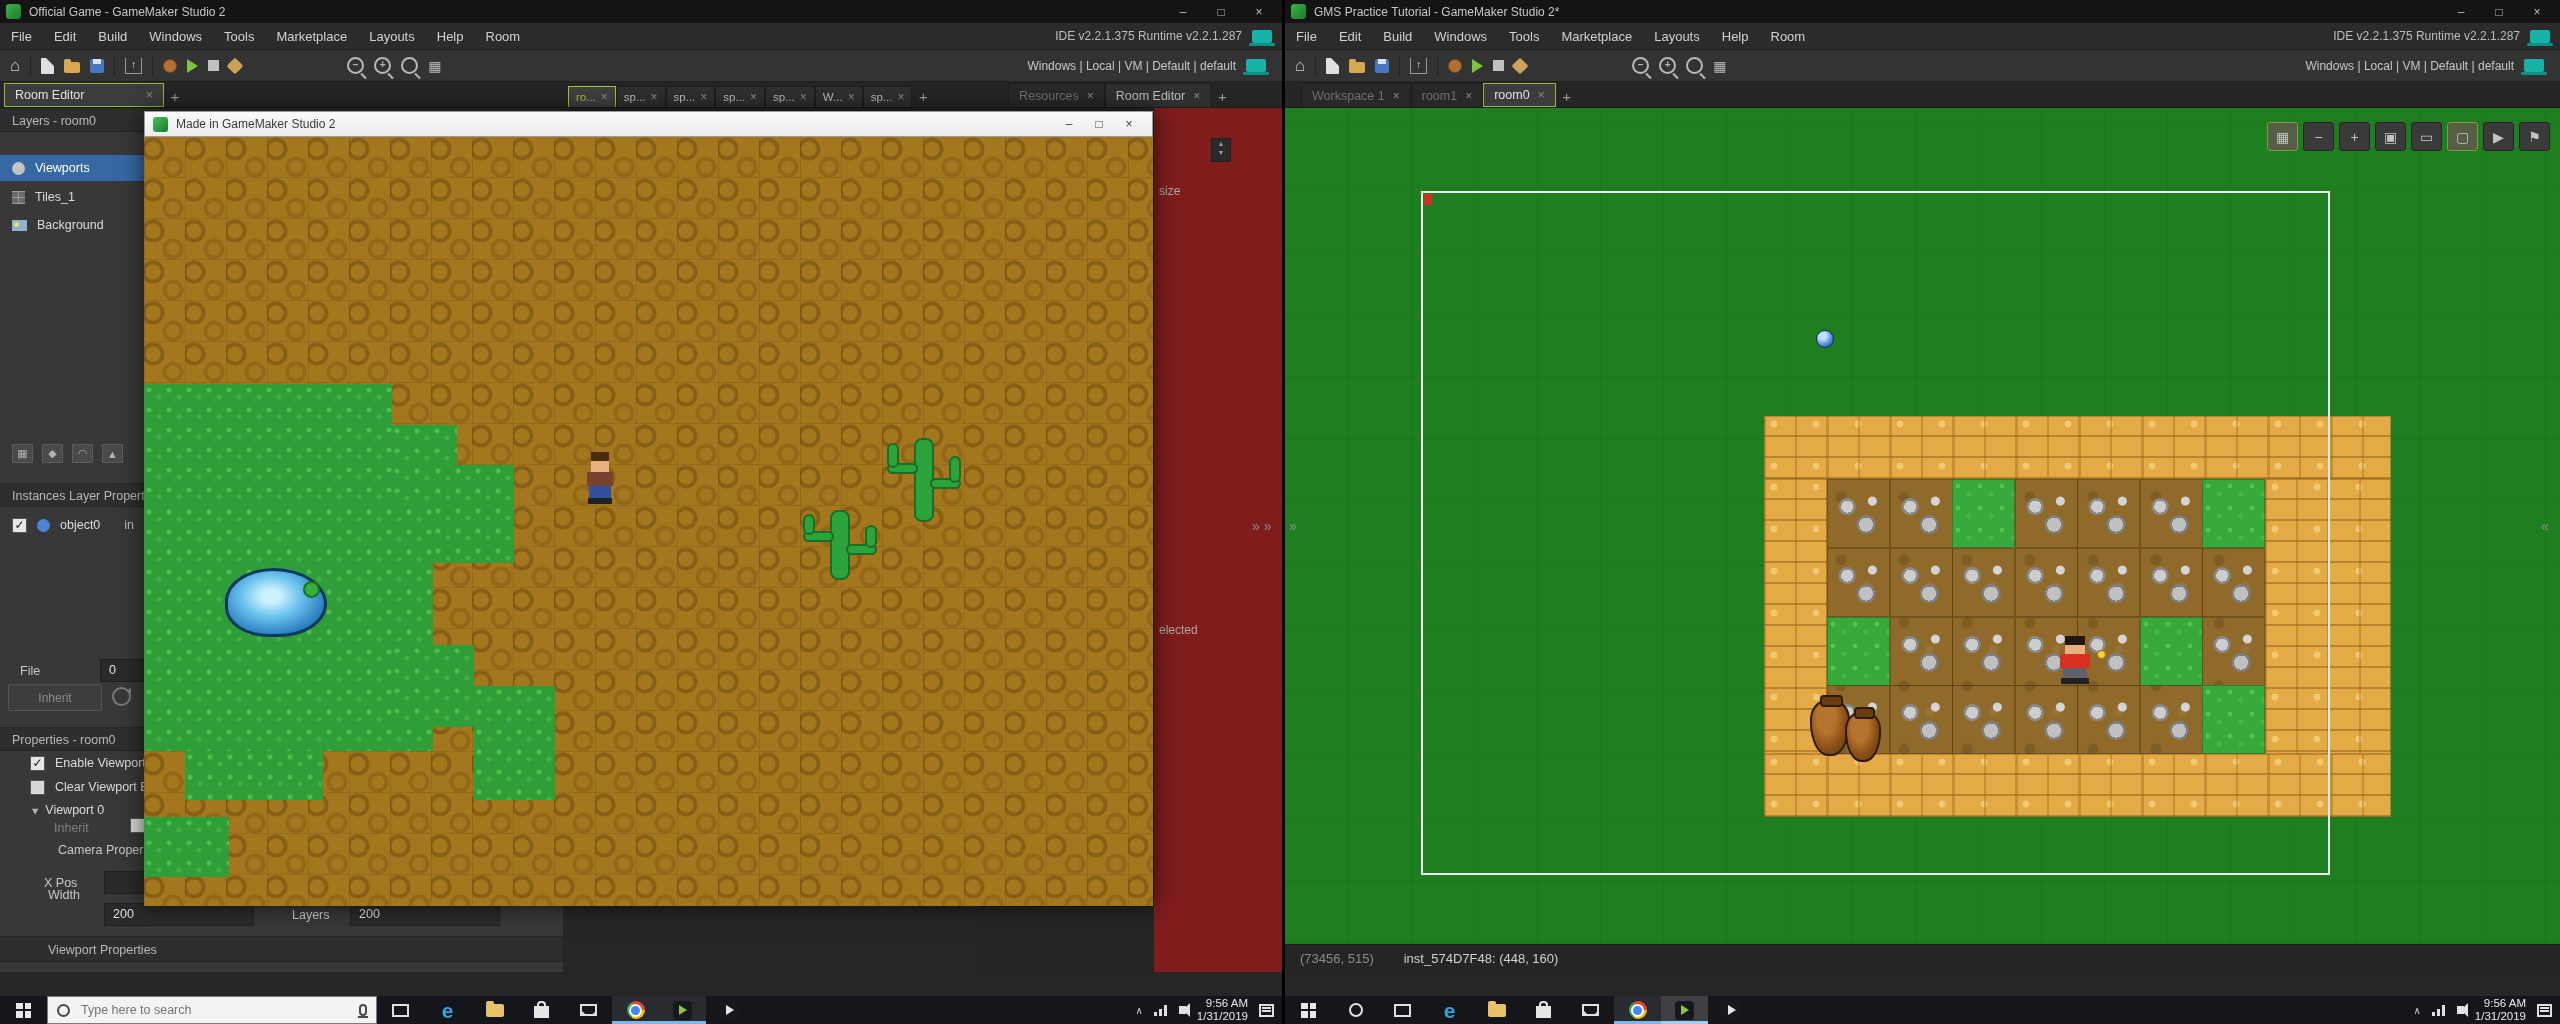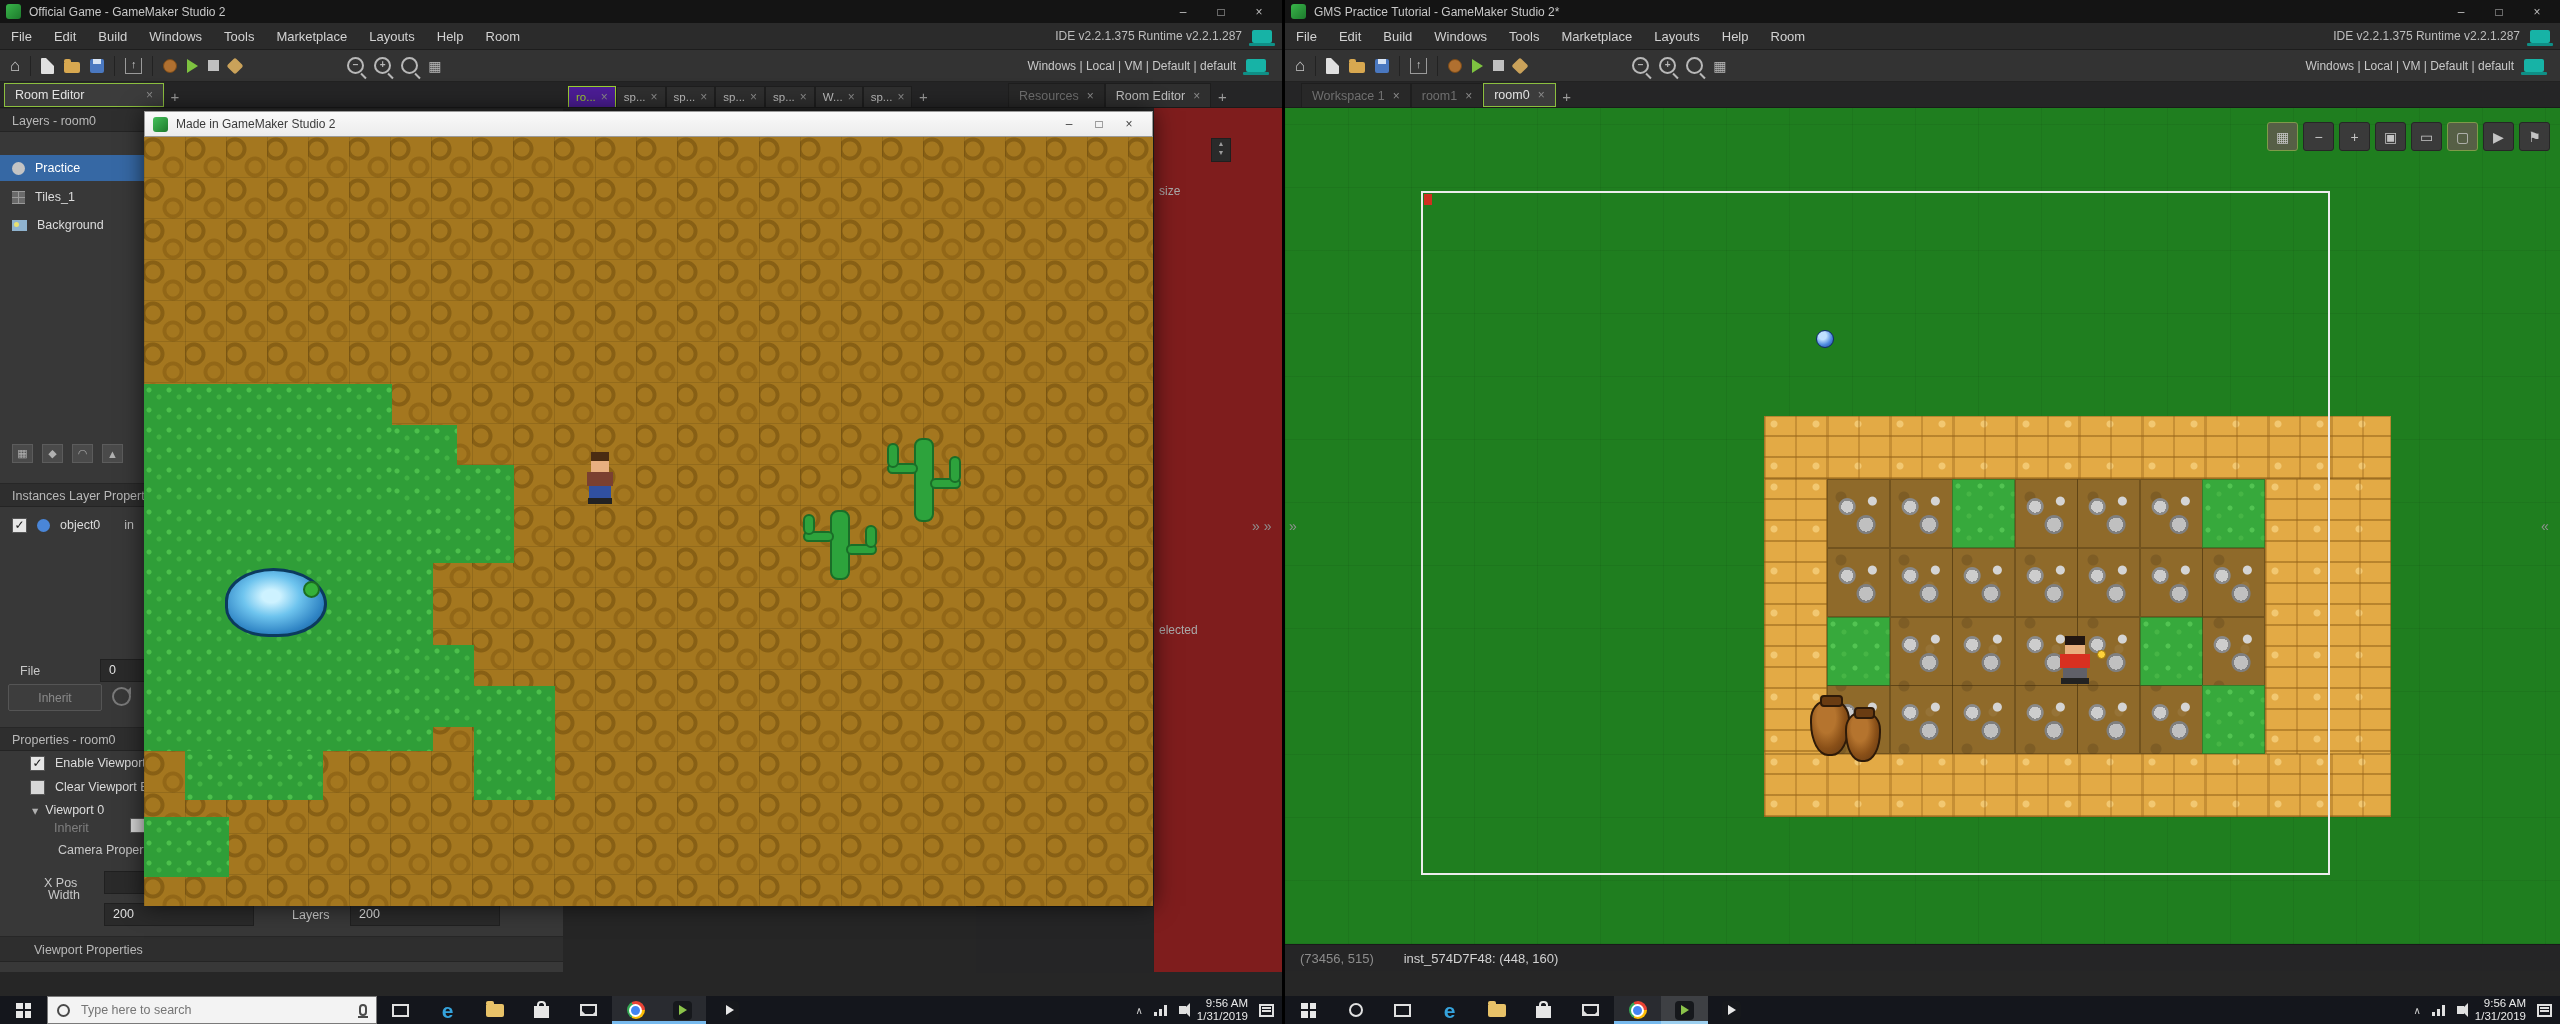--- a/index.html
+++ b/index.html
@@ -39,21 +39,21 @@
   .glyph{color:#b8b8b8;font-size:14px;line-height:14px;}
 
   
   .tabrow{position:absolute;left:0;top:82px;right:0;height:26px;background:#252526;border-bottom:1px solid #1a1a1a;box-sizing:border-box;}
   .tabgroup{position:absolute;bottom:0;display:flex;align-items:flex-end;}
   .tab{height:24px;background:#2f2f2f;color:#bdbdbd;display:flex;align-items:center;gap:8px;padding:0 10px;font-size:12.5px;border:1px solid #1e1e1e;border-bottom:none;box-sizing:border-box;white-space:nowrap;}
   .tab.active{background:#3c3c3c;border:1px solid #8cbf3f;color:#e2e2e2;}
   .tab.dim{color:#6f6f6f;background:#282828;}
   .tab .x{color:#8a8a8a;font-size:12px;}
   .smalltab{height:21px;padding:0 7px;font-size:11.5px;gap:5px;}
-  .runtab{color:#9acd32;border-color:#9acd32;background:#4c1d95;}
+  .runtab{color:#9acd32;border-color:#9acd32;background:#404040;}
   .plus{width:22px;height:22px;color:#9a9a9a;display:flex;align-items:center;justify-content:center;font-size:15px;}
 
   
   .panel-bg{background:#383838;}
   .sect-h{position:absolute;left:0;width:563px;height:24px;background:#2e2e2e;border-top:1px solid #272727;border-bottom:1px solid #242424;color:#b8b8b8;font-size:12.5px;line-height:24px;padding-left:12px;box-sizing:border-box;}
   .lrow{position:absolute;left:0;width:563px;height:26px;display:flex;align-items:center;gap:10px;padding-left:12px;box-sizing:border-box;color:#dcdcdc;font-size:12.5px;}
   .lrow.sel{background:#3668a4;color:#fff;}
   .li-circle{width:13px;height:13px;border-radius:50%;background:#c4c4c4;flex:0 0 auto;}
   .li-tiles{width:13px;height:13px;background:
     linear-gradient(#9a9a9a,#9a9a9a) 0 0/13px 1px no-repeat,
@@ -286,21 +286,21 @@
           <span class="x">×</span>
         </div>
       <div class="plus">+</div>
     </div>
   </div>
 
   <div class="abs panel-bg" style="left:0;top:108px;width:563px;height:864px"></div>
   <div class="sect-h" style="top:108px">Layers - room0</div>
   <div class="lrow sel" style="top:155px">
       <span class="li-circle"></span>
-      <span>Practice</span>
+      <span>Viewports</span>
     </div>
   <div class="lrow" style="top:184px">
       <span class="li-tiles"></span>
       <span>Tiles_1</span>
     </div>
   <div class="lrow" style="top:212px">
       <span class="li-img"></span>
       <span>Background</span>
     </div>
   <div class="abs" style="left:12px;top:444px;display:flex;gap:9px">
@@ -335,21 +335,21 @@
   </div>
   <div class="plabel dim" style="left:54px;top:821px">Inherit</div>
   <div class="cb empty abs" style="left:130px;top:818px">✓</div>
   <div class="plabel" style="left:58px;top:843px">Camera Properties</div>
   <div class="plabel" style="left:44px;top:876px">X Pos</div>
   <div class="field" style="left:104px;top:871px;width:150px"></div>
   <div class="plabel" style="left:48px;top:888px">Width</div>
   <div class="field" style="left:104px;top:903px;width:150px">200</div>
   <div class="plabel" style="left:292px;top:908px">Layers</div>
   <div class="field" style="left:350px;top:903px;width:150px">200</div>
-  <div class="sect-h" style="top:936px;height:26px;line-height:26px;padding-left:34px">Viewport Properties</div>
+  <div class="sect-h" style="top:936px;height:26px;line-height:26px;padding-left:48px">Viewport Properties</div>
 
   <div id="dark-panel"></div>
   <div id="right-dock">
     <div class="spinbox" style="left:57px;top:30px"><span>▲</span><br><span>▼</span></div>
     <div class="frag" style="left:5px;top:76px">size</div>
     <div class="frag" style="left:5px;top:515px">elected</div>
   </div>
   <div class="edge-chev" style="left:1252px;top:518px"><span>»</span> <span>»</span></div>
 
   <div id="game-window">

